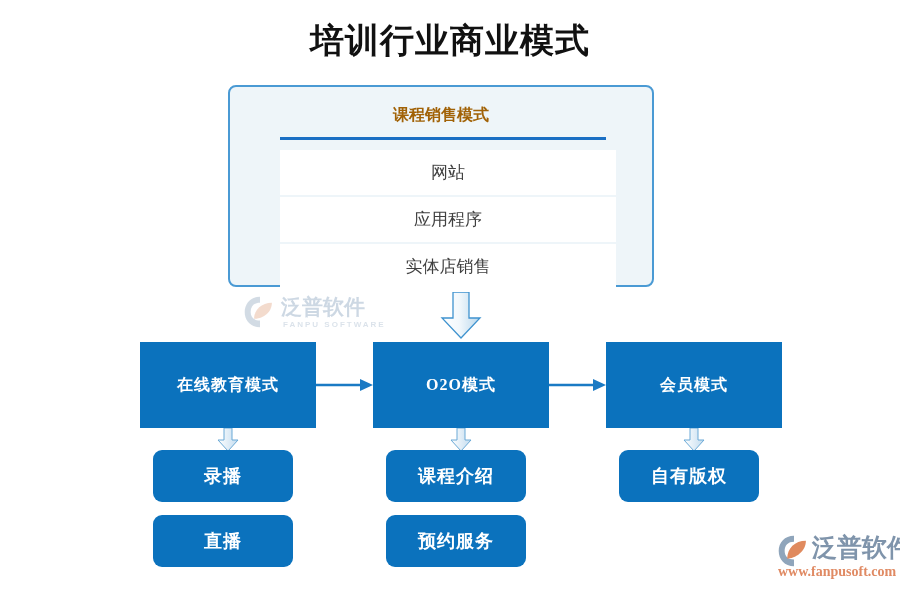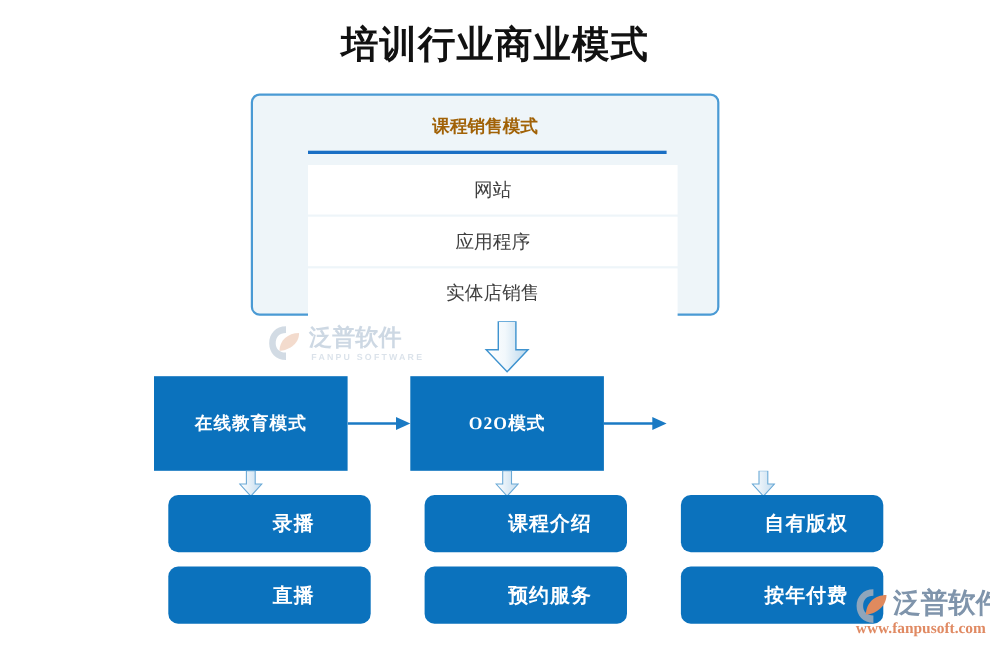--- a/index.html
+++ b/index.html
@@ -176,21 +176,20 @@
     background: #0b72bd;
     border-radius: 9px;
     color: #ffffff;
     display: flex;
     align-items: center;
     justify-content: center;
     font-family: "Liberation Serif", "DejaVu Serif", serif;
     font-size: 18px;
     font-weight: bold;
     letter-spacing: 1px;
-    padding-left: 44px;
   }
   .leaf-col-0 { left: 153px; }
   .leaf-col-1 { left: 386px; }
   .leaf-col-2 { left: 619px; }
   .leaf-row-0 { top: 450px; }
   .leaf-row-1 { top: 515px; }
 
   
   #brand-logo {
     position: absolute;
@@ -258,20 +257,21 @@
         <stop offset="0%" stop-color="#ffffff"></stop>
         <stop offset="45%" stop-color="#f2f8fc"></stop>
         <stop offset="100%" stop-color="#b9d7ec"></stop>
       </linearGradient>
     </defs>
     <path d="M13 0 L29 0 L29 26 L40 26 L21 46 L2 26 L13 26 Z" fill="url(#gradBig)" stroke="#3f93cf" stroke-width="1.3"></path>
   </svg>
 
   <div class="mode-box" id="mode-box-0">在线教育模式</div>
   <div class="mode-box italic" id="mode-box-1">O2O模式</div>
+  <div class="mode-box" id="mode-box-2">会员模式</div>
 
   <svg class="h-arrow" id="h-arrow-0" viewBox="0 0 58 14">
     <line x1="0" y1="7" x2="46" y2="7" stroke="#1a7ac4" stroke-width="2.4"></line>
     <path d="M44 1 L57 7 L44 13 Z" fill="#1a7ac4"></path>
   </svg>
   <svg class="h-arrow" id="h-arrow-1" viewBox="0 0 58 14">
     <line x1="0" y1="7" x2="46" y2="7" stroke="#1a7ac4" stroke-width="2.4"></line>
     <path d="M44 1 L57 7 L44 13 Z" fill="#1a7ac4"></path>
   </svg>
 
@@ -290,21 +290,20 @@
   <svg class="v-arrow-small" id="v-arrow-2" viewBox="0 0 22 24">
     <path d="M7 0 L15 0 L15 12 L21 12 L11 23 L1 12 L7 12 Z" fill="url(#gradSm0)" stroke="#6aa9d6" stroke-width="1"></path>
   </svg>
 
   <div class="leaf-box leaf-col-0 leaf-row-0">录播</div>
   <div class="leaf-box leaf-col-1 leaf-row-0">课程介绍</div>
   <div class="leaf-box leaf-col-2 leaf-row-0">自有版权</div>
 
   <div class="leaf-box leaf-col-0 leaf-row-1">直播</div>
   <div class="leaf-box leaf-col-1 leaf-row-1">预约服务</div>
-  <div class="leaf-box leaf-col-2 leaf-row-1">按年付费</div>
 
   <div id="brand-logo">
     <svg class="lg-mark" viewBox="0 0 40 40">
       <path d="M20 2 C9 2 2 10 2 20 C2 30 9 38 20 38 L20 30 C13 30 9 26 9 20 C9 13 13 9 20 9 Z" fill="#8fa5bb"></path>
       <path d="M34 8 C21 8 12 17 12 29 C21 29 34 21 34 8 Z" fill="#e08a5e"></path>
     </svg>
     <div class="lg-cn">泛普软件</div>
     <div class="lg-url">www.fanpusoft.com</div>
   </div>
 

